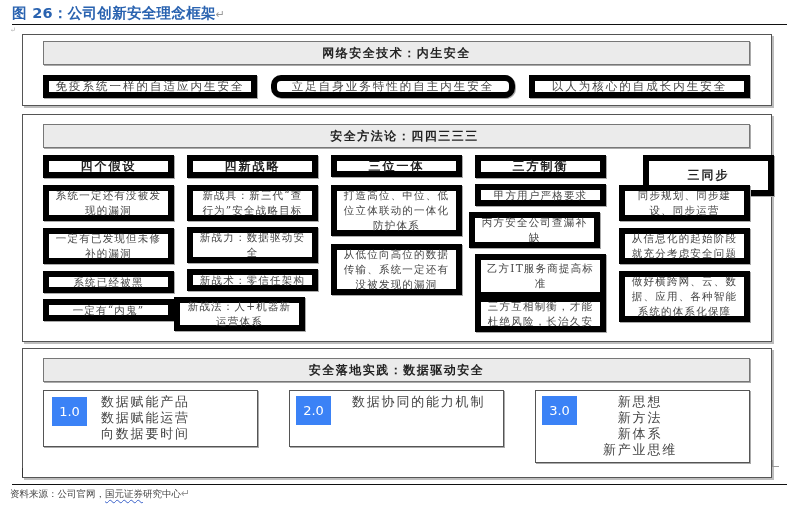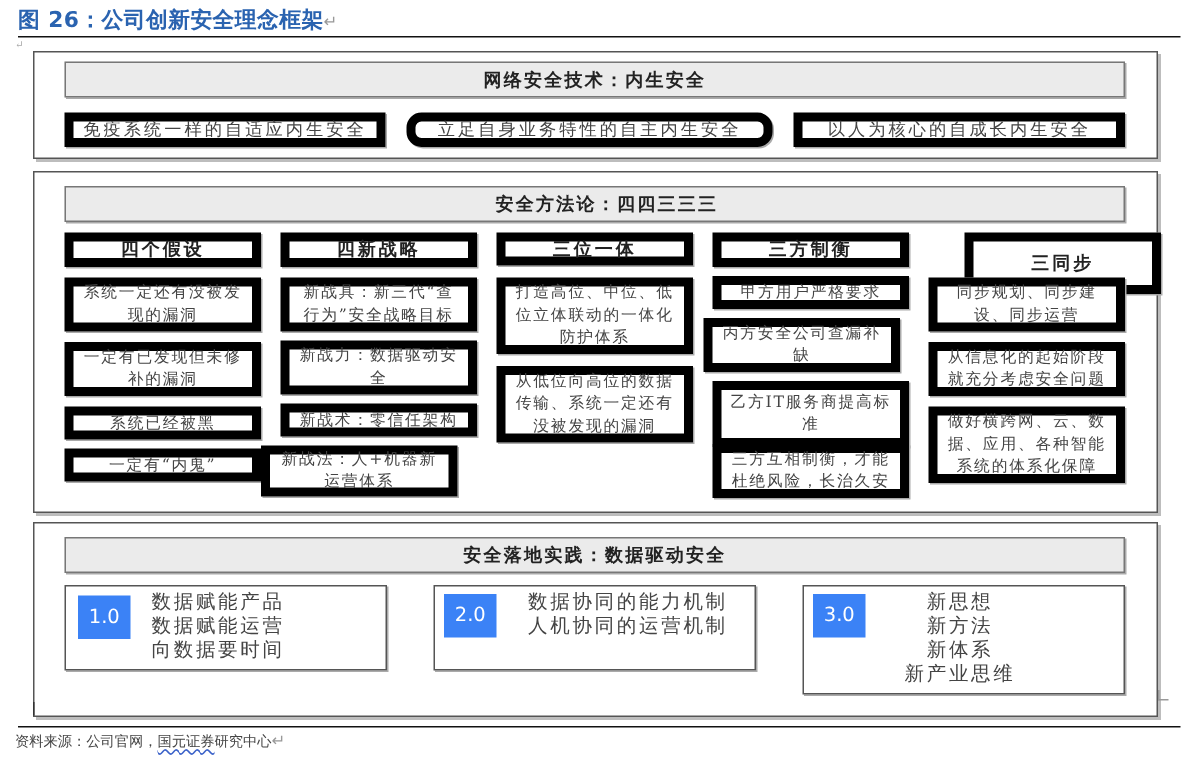--- a/index.html
+++ b/index.html
@@ -142,21 +142,20 @@
   <span>数据赋能运营</span>
   <span>向数据要时间</span>
 </div>
 
 <div class="abs card" style="left:289px; top:390px; width:215px; height:57px;"></div>
 <div class="abs badge" style="left:296px; top:396px; width:35px; height:29px;">
   <span>2.0</span>
 </div>
 <div class="abs lines" style="left:352px; top:394px;">
   <span>数据协同的能力机制</span>
-  <span>人机协同的运营机制</span>
 </div>
 
 <div class="abs card" style="left:535px; top:390px; width:215px; height:73px;"></div>
 <div class="abs badge" style="left:542px; top:396px; width:35px; height:29px;">
   <span>3.0</span>
 </div>
 <div class="abs lines center" style="left:590px; top:394px; width:100px;">
   <span>新思想</span>
   <span>新方法</span>
   <span>新体系</span>

